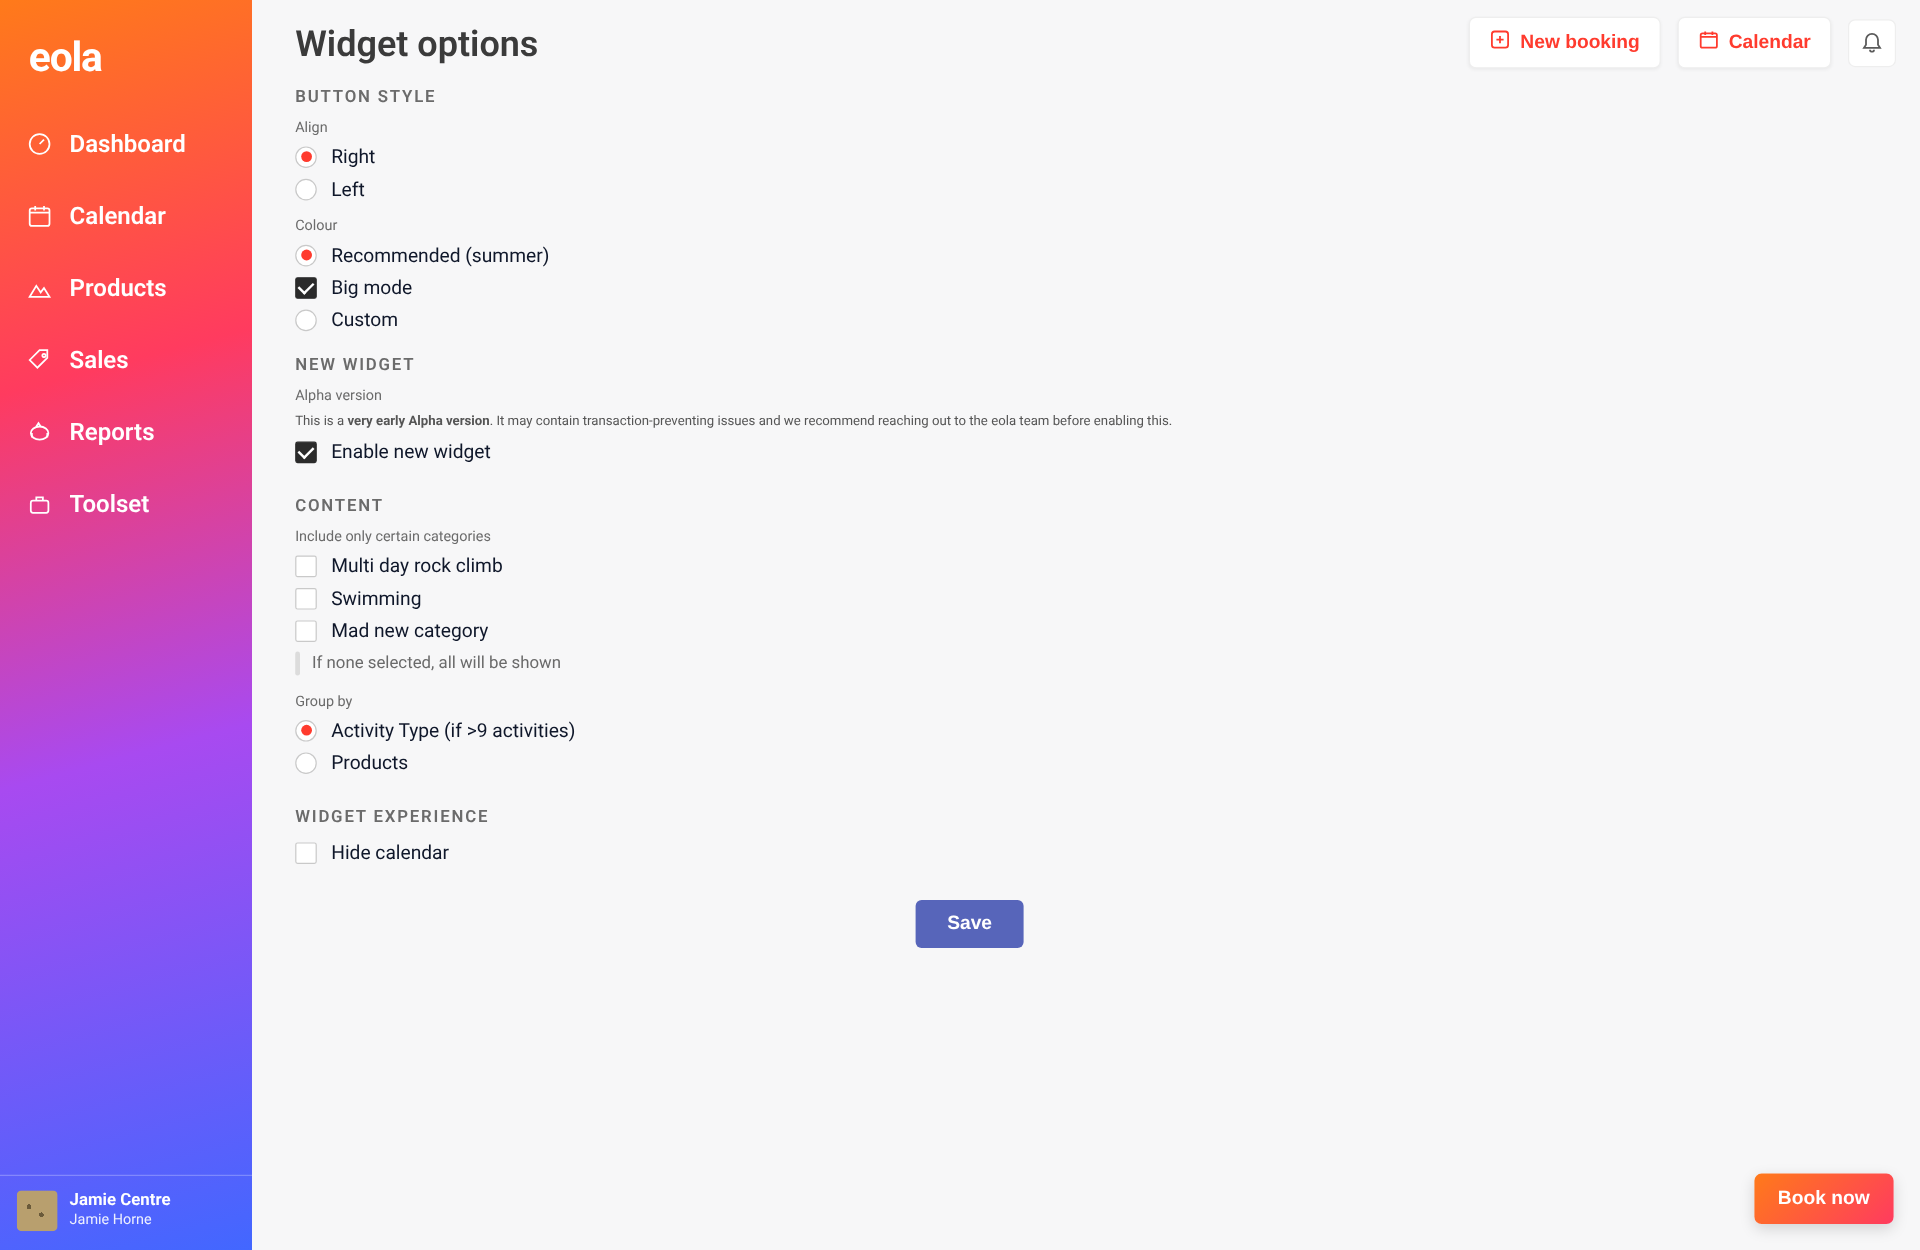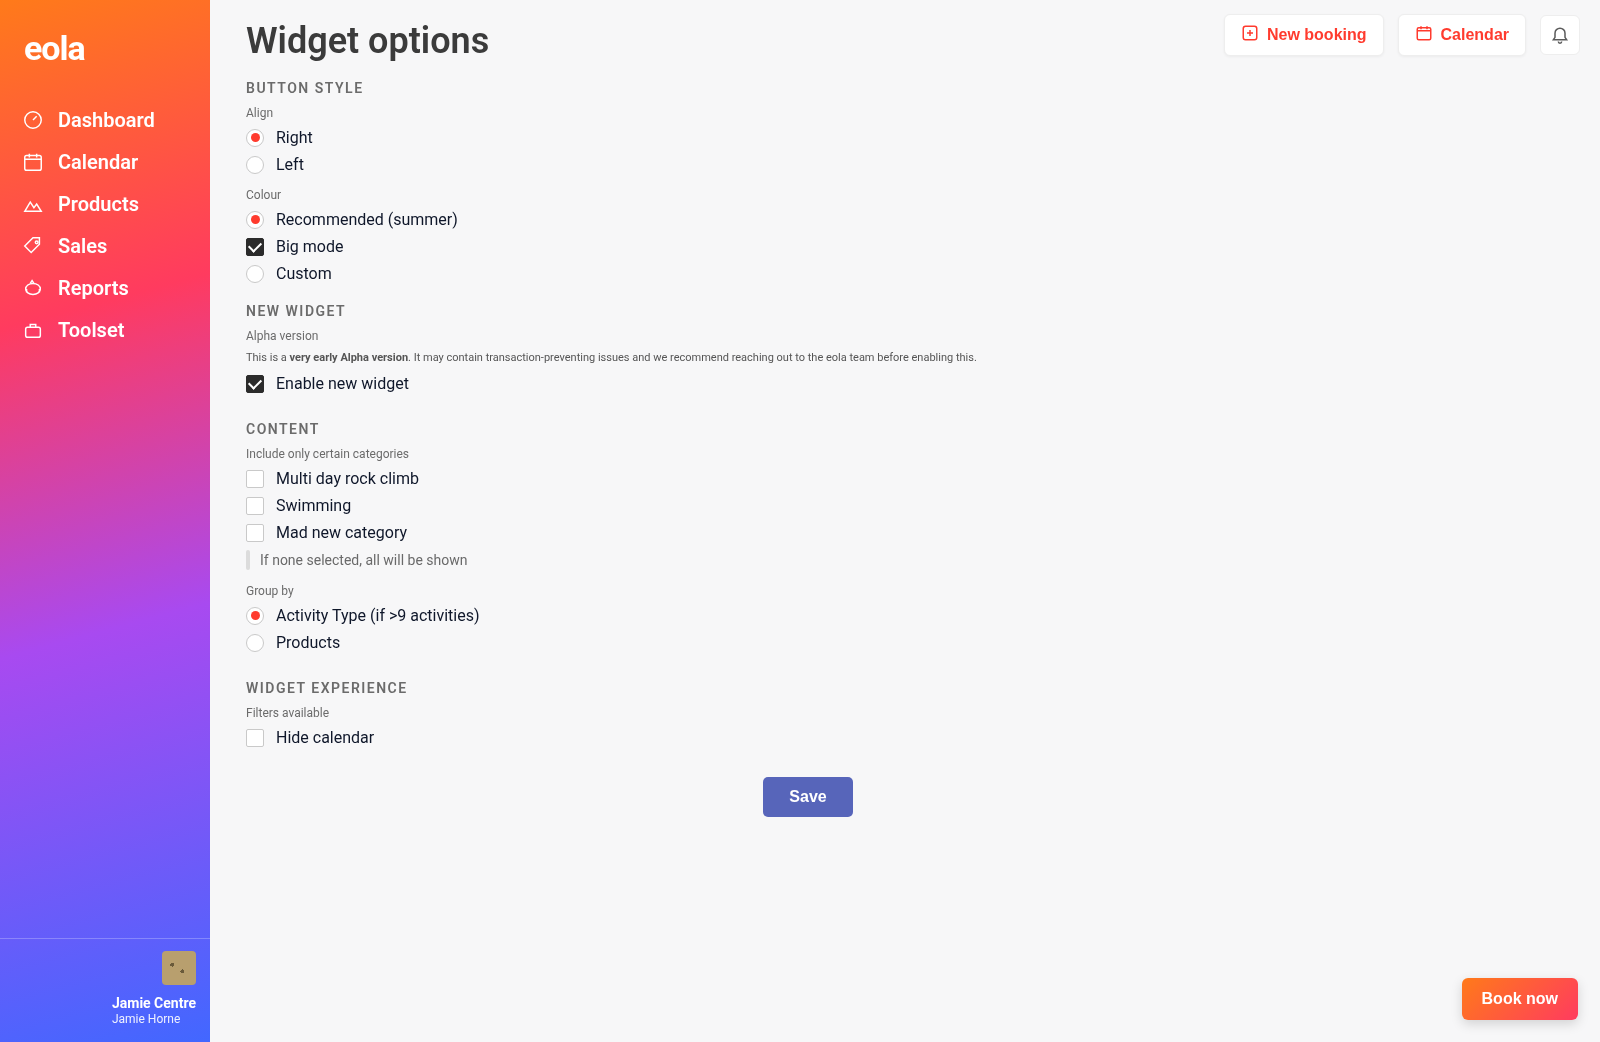--- a/index.html
+++ b/index.html
@@ -16,34 +16,34 @@
     display: flex;
     flex-direction: column;
     position: relative;
   }
   .logo {
     padding: 28px 24px 40px 24px;
     font-size: 34px;
     font-weight: 700;
     letter-spacing: -1px;
   }
-  .nav { display:flex; flex-direction:column; gap: 18px; padding: 0 22px; }
+  .nav { display:flex; flex-direction:column; gap: 36px; padding: 0 22px; }
   .nav-item {
     display:flex; align-items:center; gap: 14px;
     font-size: 20px; font-weight: 600; cursor: pointer;
     color: #fff;
   }
   .nav-item .ic { width:22px; height:22px; display:inline-flex; align-items:center; justify-content:center; }
   .nav-item svg { stroke:#fff; fill:none; stroke-width:1.6; }
 
   .sidebar-footer {
     margin-top:auto;
     border-top: 1px solid rgba(255,255,255,0.25);
     padding: 12px 14px 16px 14px;
-    display:flex; align-items:flex-end; gap:10px;flex-direction:column;
+    display:flex; align-items:flex-start; gap:10px;
   }
   .avatar {
     width:34px; height:34px; border-radius:4px;
     background: #b89f6e;
     background-image: radial-gradient(circle at 30% 40%, #6a5a3a 2px, transparent 2px),
                       radial-gradient(circle at 60% 60%, #6a5a3a 2px, transparent 2px);
   }
   .profile-text { display:flex; flex-direction:column; line-height:1.2; }
   .profile-name { font-weight:700; font-size:14px; }
   .profile-sub  { font-size:12px; opacity:0.9; }
@@ -61,21 +61,21 @@
     box-shadow: 0 1px 3px rgba(0,0,0,0.05);
   }
   .btn-outline svg { stroke:#ff3b2e; fill:none; stroke-width:2; }
   .icon-btn {
     width:40px; height:40px; border:1px solid #eee; border-radius:6px; background:#fff;
     display:flex; align-items:center; justify-content:center; cursor:pointer;
   }
   .icon-btn svg { stroke:#5b5b5b; fill:none; stroke-width:1.8; }
 
   .content { padding: 20px 40px 100px 36px; max-width: 1200px; }
-  h1.page-title { font-size: 36px; font-weight:600; color:#3b3b3b; margin-bottom: 18px; }
+  h1.page-title { font-size: 30px; font-weight:600; color:#3b3b3b; margin-bottom: 18px; }
 
   h2.section { font-size:14px; letter-spacing:1.5px; color:#6b6b6b; font-weight:600; margin: 16px 0 8px 0; }
   .field-label { font-size:12px; color:#6b6b6b; margin: 10px 0 4px 0; }
 
   .opt { display:flex; align-items:center; gap:12px; padding:4px 0; font-size:16px; color:#0f172a; }
   .radio {
     width:18px; height:18px; border-radius:50%; border:1.5px solid #c9c9c9;
     display:inline-flex; align-items:center; justify-content:center; background:#fff;
   }
   .radio.checked::after {
@@ -277,21 +277,20 @@
     <div class="opt">
       <span class="radio checked"></span>
       <span>Activity Type (if &gt;9 activities)</span>
     </div>
     <div class="opt">
       <span class="radio"></span>
       <span>Products</span>
     </div>
 
     <h2 class="section" style="margin-top:24px">WIDGET EXPERIENCE</h2>
-    <div class="field-label">Filters available</div>
     <div class="opt">
       <span class="check"></span>
       <span>Hide calendar</span>
     </div>
 
     <div class="save-row">
       <button class="save-btn">Save</button>
     </div>
   </div>
 

